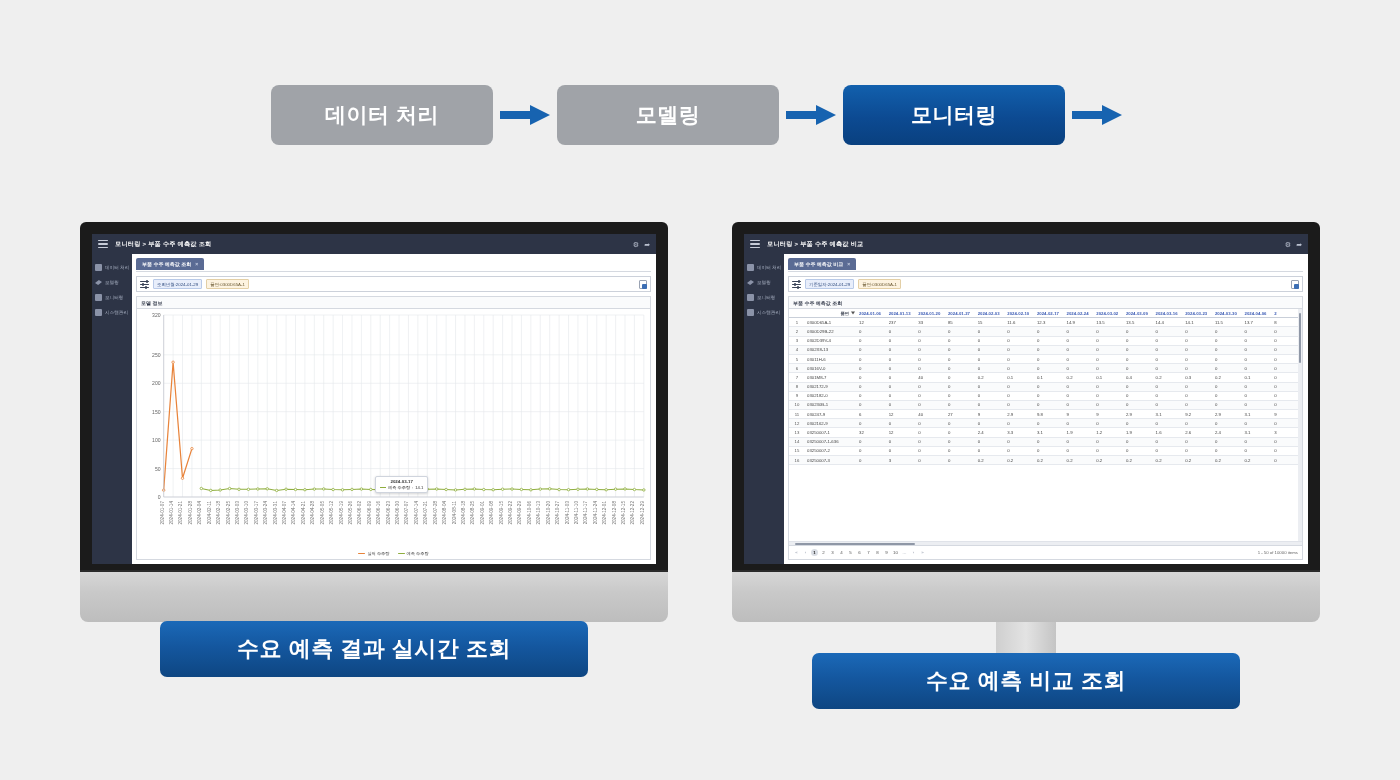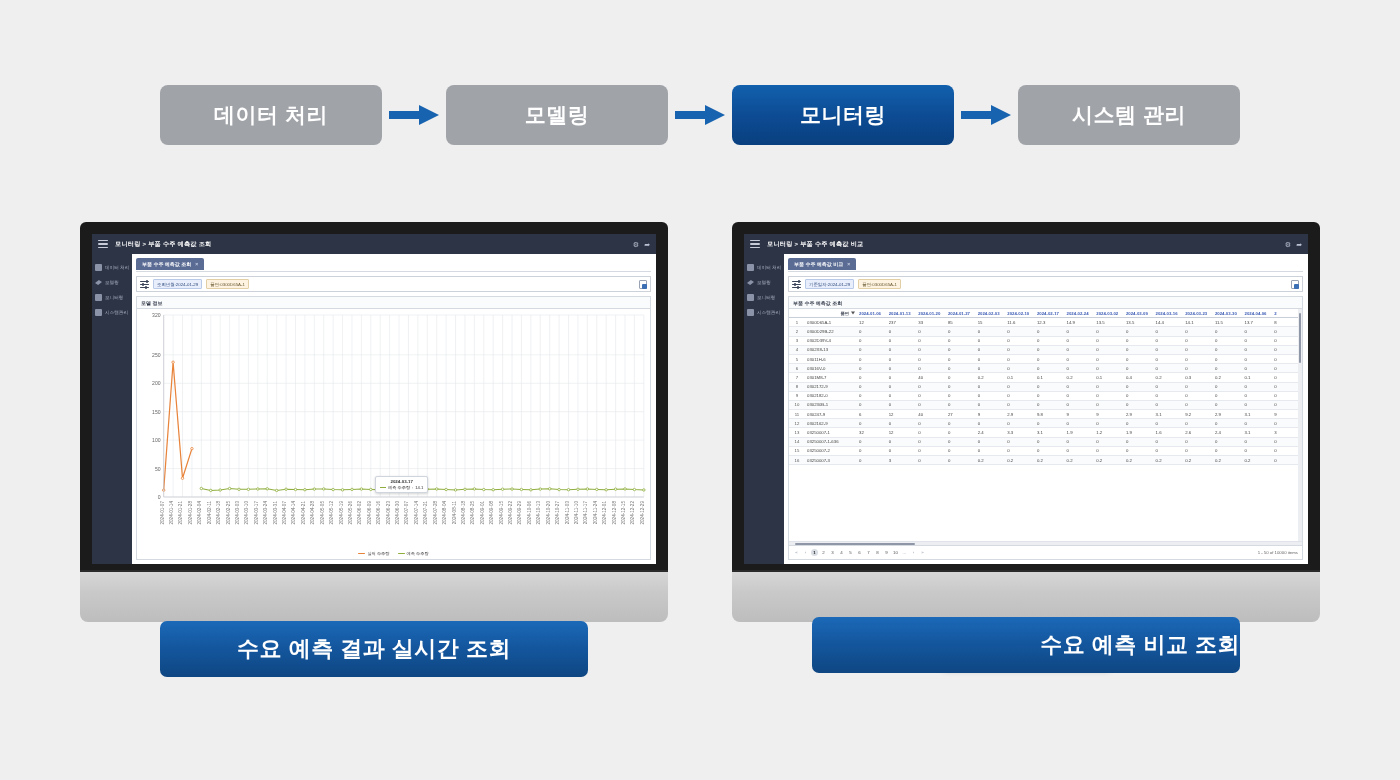--- a/index.html
+++ b/index.html
@@ -194,21 +194,21 @@
 
   
   .caption {
     position:absolute; height:56px; border-radius:7px;
     background:linear-gradient(180deg,#1b69b8 0%,#14579f 45%,#0e4682 100%);
     color:#fff; font-size:22px; font-weight:bold;
     display:flex; align-items:center; justify-content:center;
     letter-spacing:0.5px;
   }
   .cap-left  { left:160px; top:621px; width:428px; }
-  .cap-right { left:812px; top:617px; width:428px;justify-content:flex-end; }
+  .cap-right { left:812px; top:653px; width:428px; }
 </style>
 </head>
 <body>
 
 <div class="flow">
   <div class="flow-box">
     <span>데이터 처리</span>
   </div>
   <div class="flow-arrow">
     <svg width="50" height="20" viewBox="0 0 50 20">
@@ -223,23 +223,20 @@
         <path d="M0 6 H30 V0 L50 10 L30 20 V14 H0 Z" fill="#1763b0"></path>
       </svg>
   </div>
   <div class="flow-box active">
     <span>모니터링</span>
   </div>
   <div class="flow-arrow">
     <svg width="50" height="20" viewBox="0 0 50 20">
         <path d="M0 6 H30 V0 L50 10 L30 20 V14 H0 Z" fill="#1763b0"></path>
       </svg>
-  </div>
-  <div class="flow-box">
-    <span>시스템 관리</span>
   </div>
 </div>
 
 <div class="monitor mon-left">
   <div class="mon-bezel">
     <div class="mon-screen">
       <div class="app">
 
         <div class="app-top">
           <div class="hamburger">

